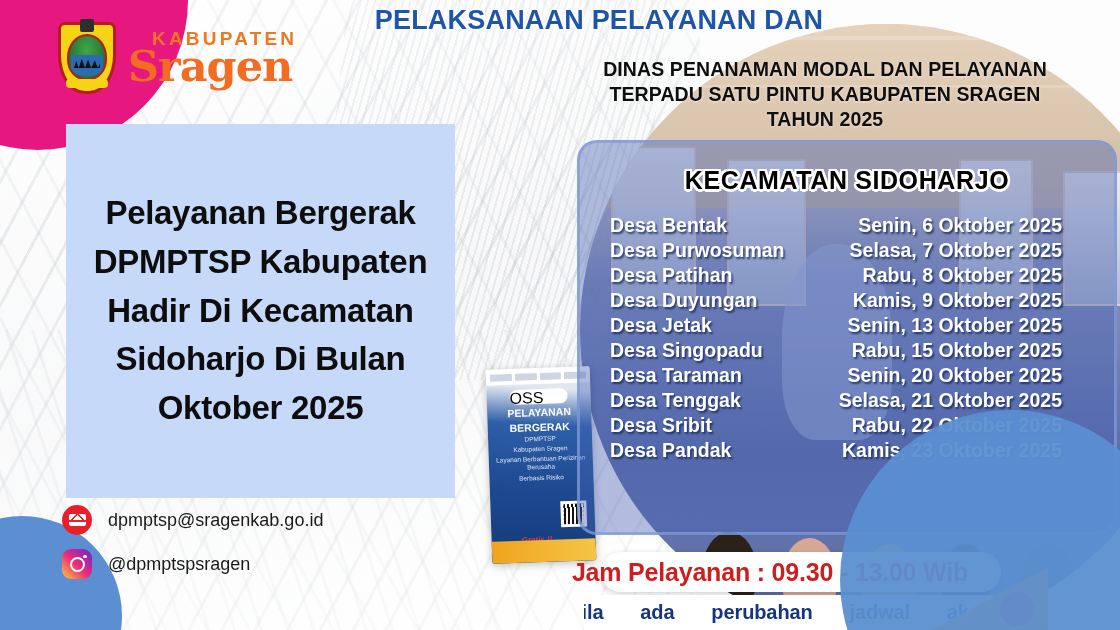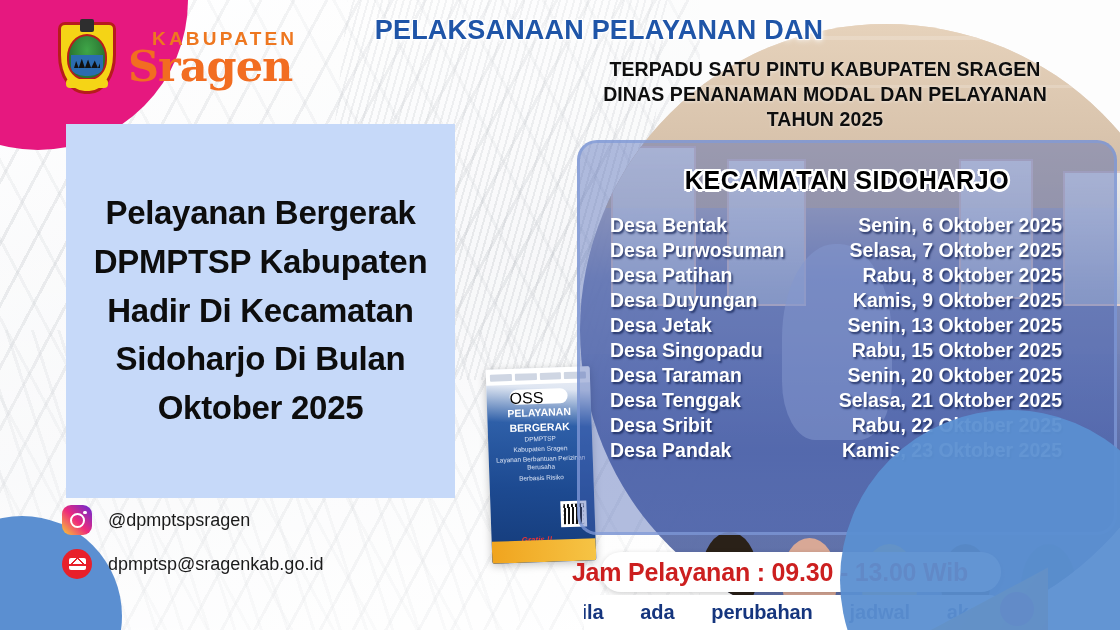--- a/index.html
+++ b/index.html
@@ -120,21 +120,21 @@
     background:linear-gradient(180deg, rgba(95,114,178,.10) 0%, rgba(70,88,150,.40) 60%, rgba(58,76,140,.62) 100%);
   }
   .head { position:absolute; border-radius:50% 50% 44% 44%; }
 
   
   .hdr-top {
     position:absolute; left:0; top:0; width:1120px; text-align:center;
     font-size:27px; font-weight:700; color:#1f55a8; line-height:1.22;
     letter-spacing:.2px;
     text-shadow:0 0 4px #fff, 1px 1px 0 #fff, -1px 1px 0 #fff, 1px -1px 0 #fff, -1px -1px 0 #fff, 0 2px 6px rgba(255,255,255,.9);
-    padding-top:14px;
+    padding-top:4px;
   }
   .hdr-top .l1 { display:block; margin-left:78px; }
   .hdr-top .l2 { display:block; margin-left:40px; }
   .hdr-sub {
     position:absolute; left:600px; top:57px; width:450px; text-align:center;
     font-size:19.5px; font-weight:700; color:#0e0e0e; line-height:1.28; letter-spacing:.1px;
     text-shadow:0 1px 3px rgba(255,255,255,.55);
   }
 
   
@@ -234,31 +234,31 @@
       <span class="logo-sragen">Sragen</span>
     </div>
   </div>
 
   <div class="headline-box">
     <div class="headline">Pelayanan Bergerak DPMPTSP Kabupaten Hadir Di Kecamatan Sidoharjo Di Bulan Oktober 2025</div>
   </div>
 
   <div class="contacts">
     <div class="contact-row">
+      <span class="ic ic-mail">
+        <span class="env"></span>
+      </span>
+      <span class="contact-text">dpmptsp@sragenkab.go.id</span>
+    </div>
+    <div class="contact-row">
       <span class="ic ic-ig">
         <span class="ring"></span>
           <span class="dot"></span>
       </span>
       <span class="contact-text">@dpmptspsragen</span>
-    </div>
-    <div class="contact-row">
-      <span class="ic ic-mail">
-        <span class="env"></span>
-      </span>
-      <span class="contact-text">dpmptsp@sragenkab.go.id</span>
     </div>
   </div>
 
   <div class="photo-circle">
     <div class="photo-ceiling"></div>
     <div class="photo-beam" style="left:6%;top:2%;width:88%;height:4px;"></div>
     <div class="photo-beam" style="left:16%;top:10%;width:68%;height:3px;"></div>
     <div class="win" style="left:5%;top:20%;width:14%;height:26%;"></div>
     <div class="win" style="left:24%;top:22%;width:13%;height:24%;"></div>
     <div class="win" style="left:62%;top:22%;width:12%;height:23%;"></div>
@@ -289,22 +289,22 @@
     <div class="rl-qr"></div>
     <div class="rl-red">Gratis !!</div>
     <div class="rl-ylw"></div>
   </div>
 
   <div class="hdr-top">
     <span class="l1">PELAKSANAAN PELAYANAN DAN</span>
   </div>
 
   <div class="hdr-sub">
+    <div>DINAS PENANAMAN MODAL DAN PELAYANAN</div>
     <div>TERPADU SATU PINTU KABUPATEN SRAGEN</div>
-    <div>DINAS PENANAMAN MODAL DAN PELAYANAN</div>
     <div>TAHUN 2025</div>
   </div>
 
   <div class="sched-panel"></div>
   <div class="sched-title">KECAMATAN SIDOHARJO</div>
   <div class="sched-list" id="schedule-list">
       <div class="sched-row">
         <span class="village">Desa Bentak</span>
         <span class="date">Senin, 6 Oktober 2025</span>
       </div>

